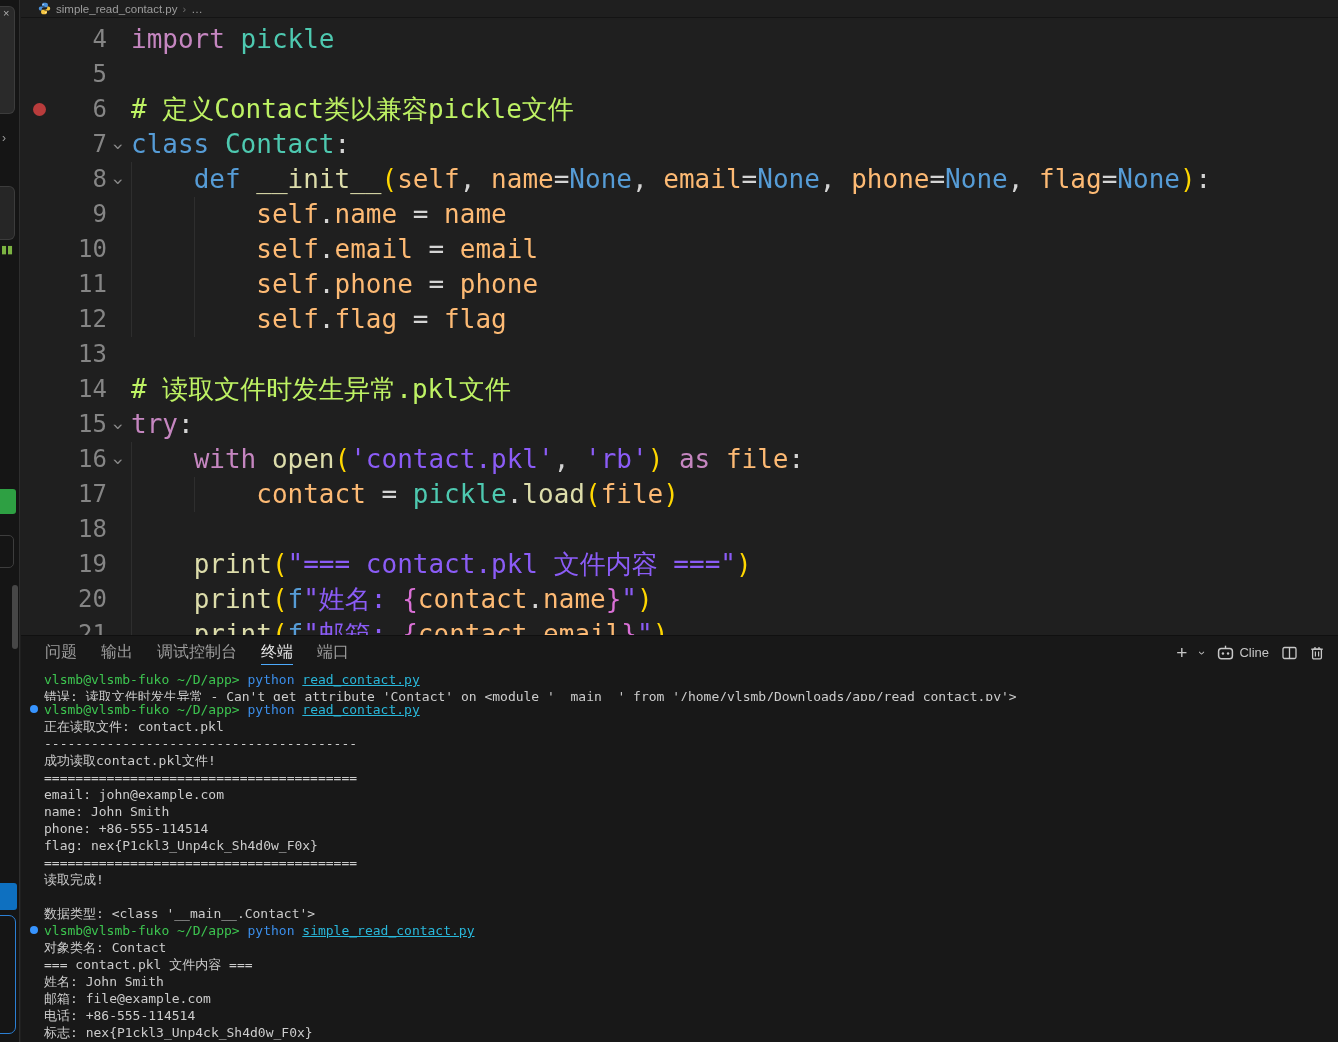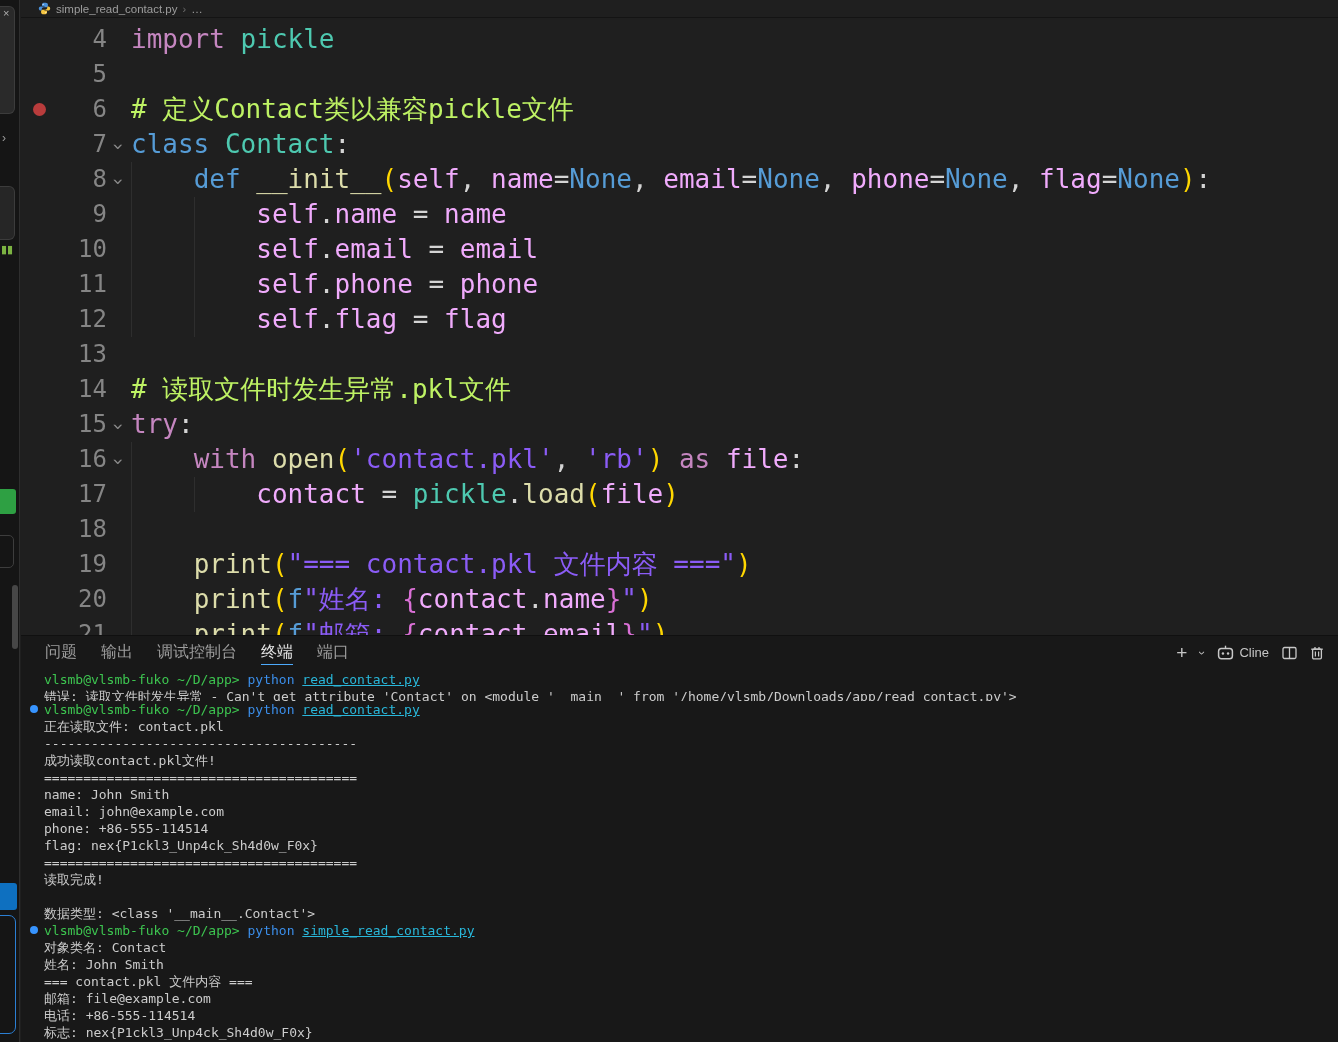--- a/index.html
+++ b/index.html
@@ -29,21 +29,21 @@
     font-family:"DejaVu Sans Mono",monospace;font-size:26px;line-height:35px;}
   .crow{display:flex;height:35px;align-items:center;white-space:pre;}
   .bpcol{width:30px;height:35px;flex:none;position:relative;}
   .bpdot{position:absolute;left:12px;top:11px;width:13px;height:13px;border-radius:50%;background:#b93c3c;}
   .lnum{width:56px;flex:none;text-align:right;color:#858585;font-size:24px;}
   .foldcol{width:24px;flex:none;text-align:center;height:35px;line-height:35px;}
   .fchev{display:inline-block;transform:rotate(90deg);font-size:19px;color:#8b8b8b;line-height:35px;}
   .ctext{position:relative;flex:1;height:35px;line-height:35px;}
   .guide{position:absolute;top:0;bottom:0;width:1px;background:#2e2e2e;}
   .tk-kwc{color:#C586C0}.tk-kw{color:#569CD6}.tk-fn{color:#DCDCAA}.tk-cls{color:#4EC9B0}
-  .tk-var{color:#f0abfc}.tk-str{color:#8b5cf6}.tk-cmt{color:#bef264}.tk-pun{color:#D4D4D4}
+  .tk-var{color:#fdba74}.tk-str{color:#8b5cf6}.tk-cmt{color:#bef264}.tk-pun{color:#D4D4D4}
   .tk-p1{color:#FFD700}.tk-p2{color:#DA70D6}
 
   
   .panel{position:absolute;left:21px;top:635px;right:0;bottom:0;background:#181818;border-top:1px solid #101010;box-sizing:border-box;}
   .panelbar{height:33px;display:flex;align-items:center;padding:0 14px 0 24px;}
   .ptabs{display:flex;align-items:center;height:100%;}
   .ptab{font-size:16px;color:#9d9d9d;margin-right:24px;height:100%;display:flex;align-items:center;position:relative;cursor:default;}
   .ptab.active{color:#e4e4e4;}
   .ptab.active::after{content:"";position:absolute;left:0;right:0;bottom:4px;height:1.5px;background:var(--accent,#4daafc);}
   .pactions{margin-left:auto;display:flex;align-items:center;gap:13px;color:#c5c5c5;}
@@ -156,31 +156,31 @@
       </div>
     </div>
     <div class="term" id="term-lines">
         <div class="trow"><span class="sg-g">vlsmb@vlsmb-fuko </span><span class="sg-g">~/D/app&gt; </span><span class="sg-b">python </span><span class="sg-c">read_contact.py</span></div>
         <div class="trow clip"><span class="sg-t">错误: 读取文件时发生异常 - Can't get attribute 'Contact' on &lt;module '__main__' from '/home/vlsmb/Downloads/app/read_contact.py'&gt;</span></div>
         <div class="trow"><span class="tdot"></span><span class="sg-g">vlsmb@vlsmb-fuko </span><span class="sg-g">~/D/app&gt; </span><span class="sg-b">python </span><span class="sg-c">read_contact.py</span></div>
         <div class="trow"><span class="sg-t">正在读取文件: contact.pkl</span></div>
         <div class="trow"><span class="sg-t">----------------------------------------</span></div>
         <div class="trow"><span class="sg-t">成功读取contact.pkl文件!</span></div>
         <div class="trow"><span class="sg-t">========================================</span></div>
+        <div class="trow"><span class="sg-t">email: john@example.com</span></div>
         <div class="trow"><span class="sg-t">name: John Smith</span></div>
-        <div class="trow"><span class="sg-t">email: john@example.com</span></div>
         <div class="trow"><span class="sg-t">phone: +86-555-114514</span></div>
         <div class="trow"><span class="sg-t">flag: nex{P1ckl3_Unp4ck_Sh4d0w_F0x}</span></div>
         <div class="trow"><span class="sg-t">========================================</span></div>
         <div class="trow"><span class="sg-t">读取完成!</span></div>
         <div class="trow">&nbsp;</div>
         <div class="trow"><span class="sg-t">数据类型: &lt;class '__main__.Contact'&gt;</span></div>
         <div class="trow"><span class="tdot"></span><span class="sg-g">vlsmb@vlsmb-fuko </span><span class="sg-g">~/D/app&gt; </span><span class="sg-b">python </span><span class="sg-c">simple_read_contact.py</span></div>
         <div class="trow"><span class="sg-t">对象类名: Contact</span></div>
+        <div class="trow"><span class="sg-t">=== contact.pkl 文件内容 ===</span></div>
         <div class="trow"><span class="sg-t">姓名: John Smith</span></div>
-        <div class="trow"><span class="sg-t">=== contact.pkl 文件内容 ===</span></div>
         <div class="trow"><span class="sg-t">邮箱: file@example.com</span></div>
         <div class="trow"><span class="sg-t">电话: +86-555-114514</span></div>
         <div class="trow"><span class="sg-t">标志: nex{P1ckl3_Unp4ck_Sh4d0w_F0x}</span></div>
       </div>
   </div>
 
 </div>
 
 </body></html>

